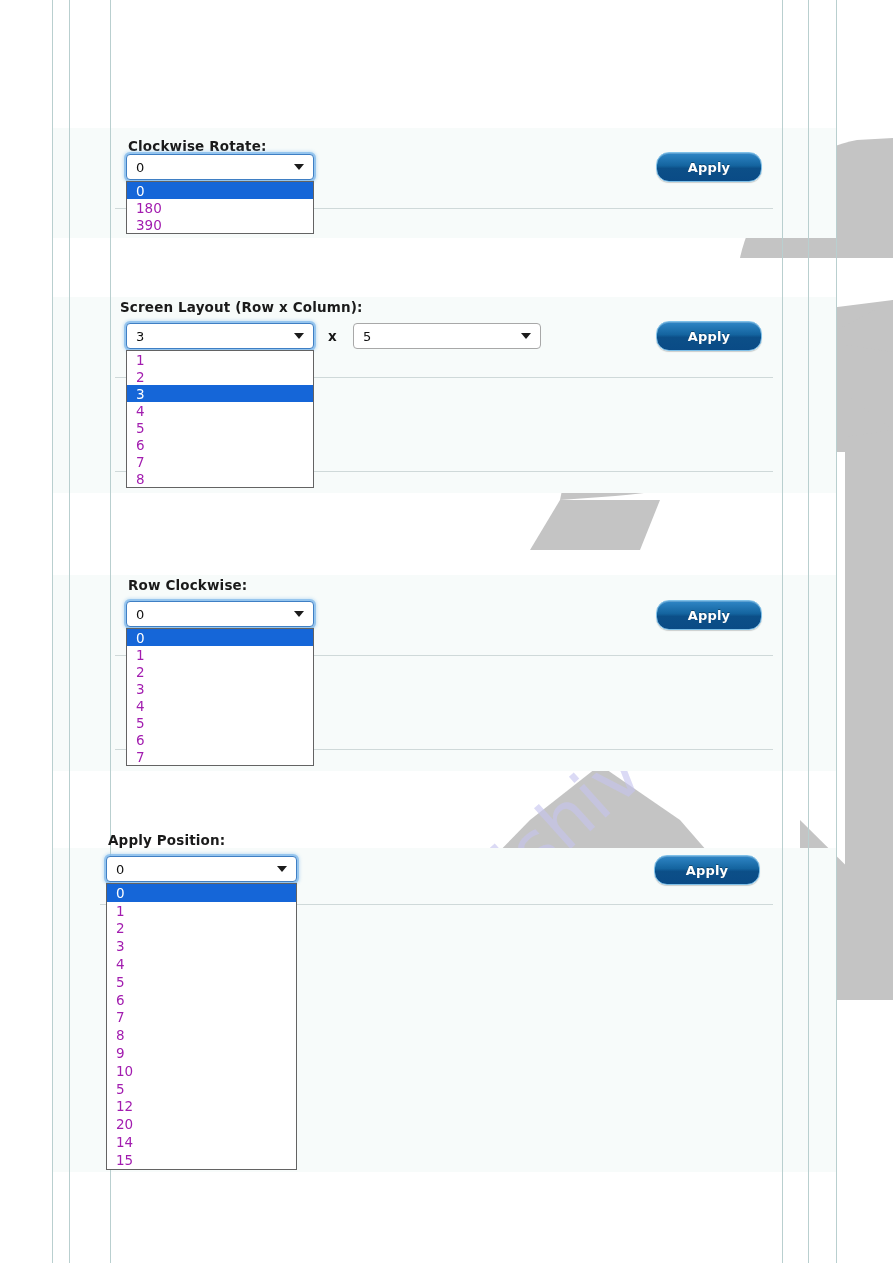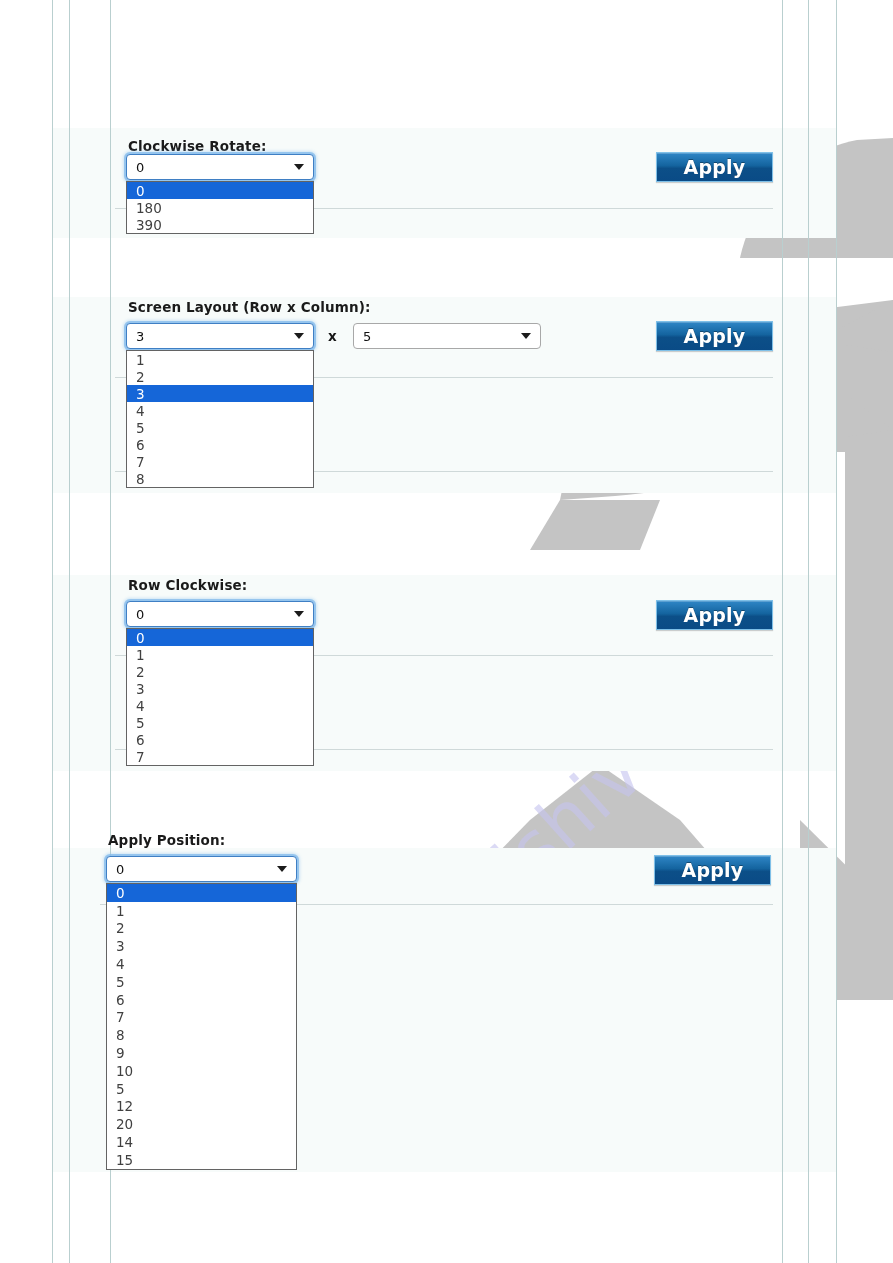--- a/index.html
+++ b/index.html
@@ -103,48 +103,48 @@
     background: #ffffff;
     border: 1px solid #636363;
     z-index: 6;
     padding: 0;
     overflow: hidden;
   }
   .dropitem {
     box-sizing: border-box;
     padding: 0 0 0 9px;
     font-size: 13.5px;
-    color: #404040;
+    color: #a21caf;
     display: flex;
     align-items: center;
     white-space: nowrap;
   }
   .dropitem.selected {
     background: #1566d8;
     color: #ffffff;
   }
 
   .x-sep {
     position: absolute;
     font-size: 13.5px;
     font-weight: bold;
     color: #161616;
   }
 
   
   .apply-btn {
     position: absolute;
     box-sizing: border-box;
-    width: 117px;
+    width: 106px;
     height: 30px;
-    border-radius: 0;
+    border-radius: 13px;
     border: 1px solid #7fc0e8;
     background: linear-gradient(180deg,#2f86c6 0%, #14649f 45%, #0c4f88 55%, #0a4b86 100%);
     color: #ffffff;
-    font-size: 19px;
+    font-size: 13px;
     font-weight: bold;
     letter-spacing: .2px;
     display: flex;
     align-items: center;
     justify-content: center;
     text-shadow: 0 -1px 0 rgba(0,0,0,.35);
     box-shadow: inset 0 1px 0 rgba(255,255,255,.22), 0 1px 1px rgba(0,0,0,.18);
     cursor: pointer;
   }
 </style>
@@ -215,21 +215,21 @@
 
 <div class="apply-btn" style="left:656px; top:152px; z-index:4;">
   <span>Apply</span>
 </div>
 
 <div class="panel" style="left:52px; top:297px; width:784px; height:196px;">
   <div class="panel-rule" style="left:63px; top:80px; width:658px;"></div>
   <div class="panel-rule" style="left:63px; top:174px; width:658px;"></div>
 </div>
 
-<div class="field-label" style="left:128px; top:299px; z-index:4;">Screen Layout (Row x Column):</div>
+<div class="field-label" style="left:120px; top:299px; z-index:4;">Screen Layout (Row x Column):</div>
 
 <div class="combo focused" style="left:126px; top:323px; width:188px; z-index:5;">
   <span class="combo-value">3</span>
   <span class="caret"></span>
 </div>
 
 <div class="droplist" style="left:126px; top:350px; width:188px;">
   <div class="dropitem" style="height:17px;">1</div>
   <div class="dropitem" style="height:17px;">2</div>
   <div class="dropitem selected" style="height:17px;">3</div>

